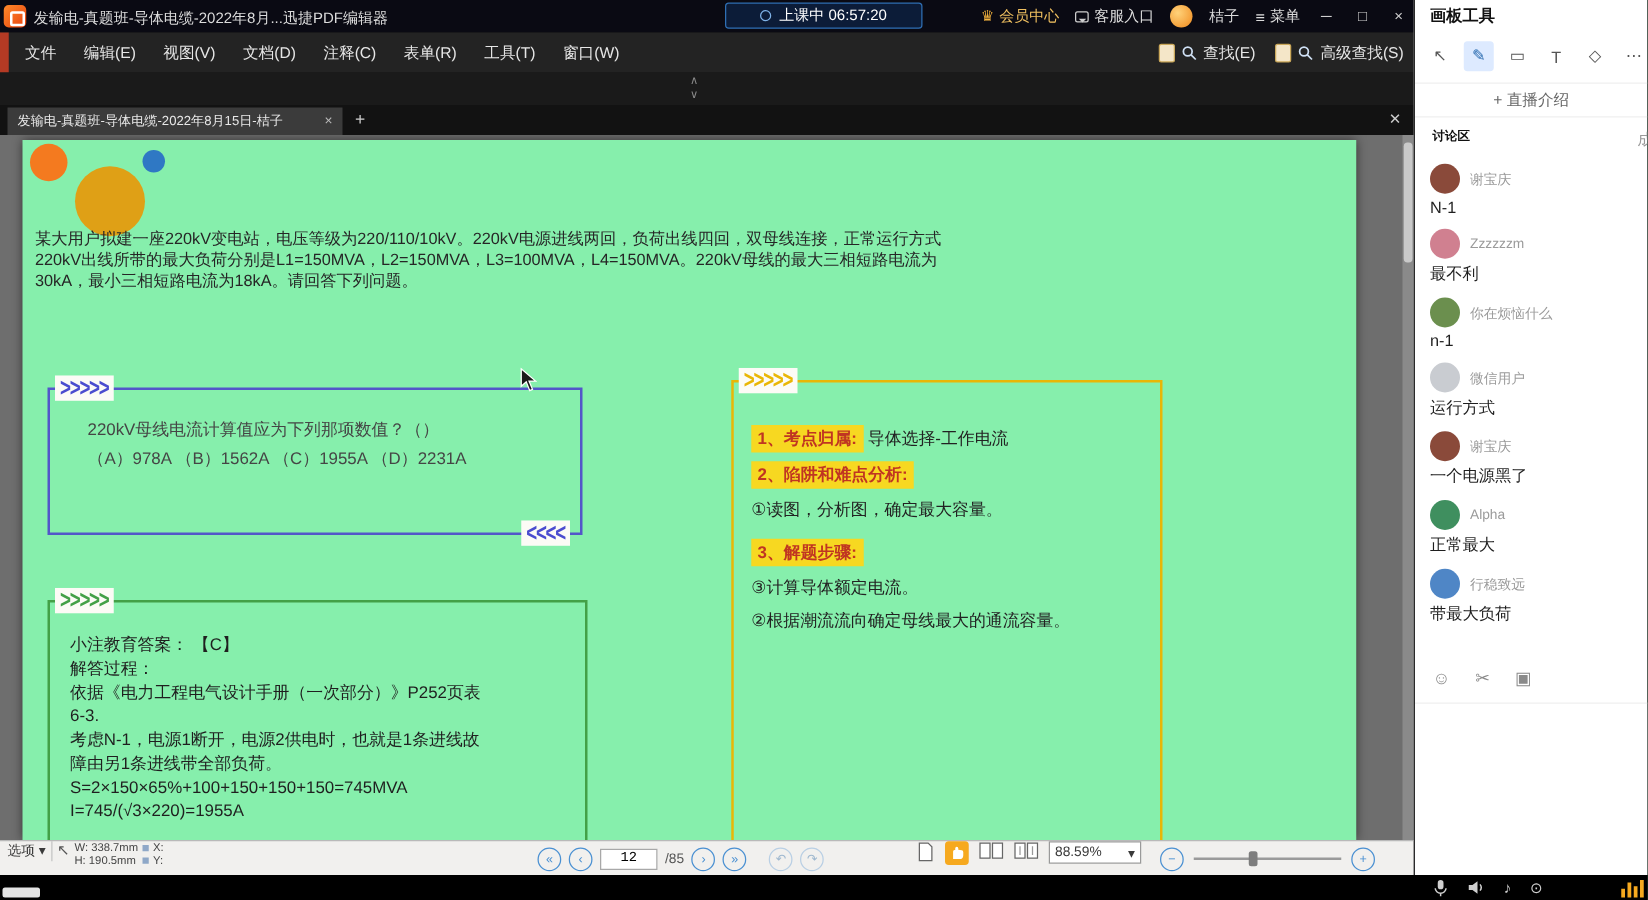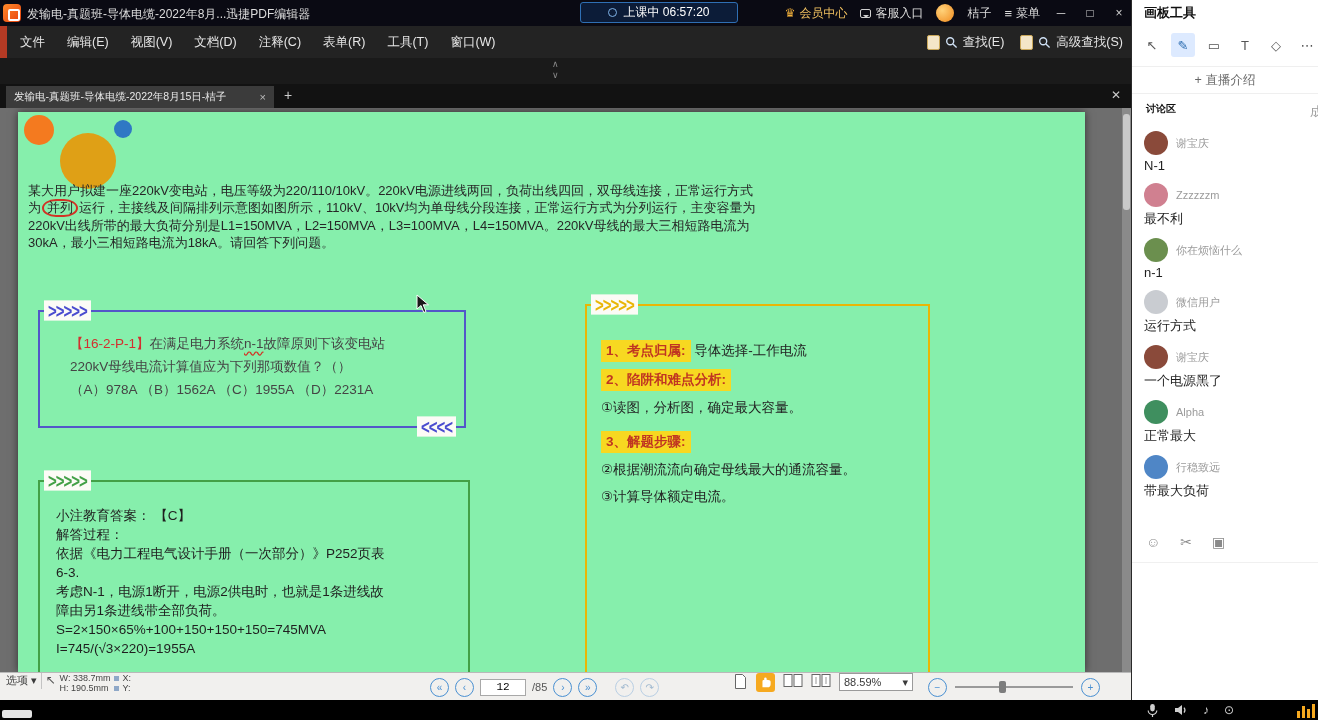--- a/index.html
+++ b/index.html
@@ -219,45 +219,39 @@
 
     <div class="doc-area">
       <div class="page">
 
         <div class="blob blob-orange"></div>
         <div class="blob blob-amber"></div>
         <div class="blob blob-blue"></div>
 
         <div class="intro">
           <div>某大用户拟建一座220kV变电站，电压等级为220/110/10kV。220kV电源进线两回，负荷出线四回，双母线连接，正常运行方式</div>
-          <div>
-            <span>为</span><span class="circled">并列</span><span>运行，主接线及间隔排列示意图如图所示，110kV、10kV均为单母线分段连接，正常运行方式为分列运行，主变容量为</span>
-          </div>
           <div>220kV出线所带的最大负荷分别是L1=150MVA，L2=150MVA，L3=100MVA，L4=150MVA。220kV母线的最大三相短路电流为</div>
           <div>30kA，最小三相短路电流为18kA。请回答下列问题。</div>
         </div>
 
         <div class="qbox">
           <span class="chev chev-blue top">&gt;&gt;&gt;&gt;&gt;</span>
           <span class="chev chev-blue bottom">&lt;&lt;&lt;&lt;</span>
-          <div class="qline">
-            <span class="qtag">【16-2-P-1】</span><span>在满足电力系统</span><span class="wavy">n-1</span><span>故障原则下该变电站</span>
-          </div>
           <div class="qline">220kV母线电流计算值应为下列那项数值？（）</div>
           <div class="qline">（A）978A （B）1562A （C）1955A （D）2231A</div>
         </div>
 
         <div class="abox">
           <span class="chev chev-gold top">&gt;&gt;&gt;&gt;&gt;</span>
           <div class="aline"><span class="hl">1、考点归属:</span> <span>导体选择-工作电流</span></div>
           <div class="aline"><span class="hl">2、陷阱和难点分析:</span></div>
           <div class="aline">①读图，分析图，确定最大容量。</div>
           <div class="aline sp"><span class="hl">3、解题步骤:</span></div>
+          <div class="aline">③计算导体额定电流。</div>
           <div class="aline">②根据潮流流向确定母线最大的通流容量。</div>
-          <div class="aline">③计算导体额定电流。</div>
         </div>
 
         <div class="gbox">
           <span class="chev chev-green top">&gt;&gt;&gt;&gt;&gt;</span>
           <div class="gline">小注教育答案： 【C】</div>
           <div class="gline">解答过程：</div>
           <div class="gline">依据《电力工程电气设计手册（一次部分）》P252页表</div>
           <div class="gline">6-3.</div>
           <div class="gline">考虑N-1，电源1断开，电源2供电时，也就是1条进线故</div>
           <div class="gline">障由另1条进线带全部负荷。</div>

